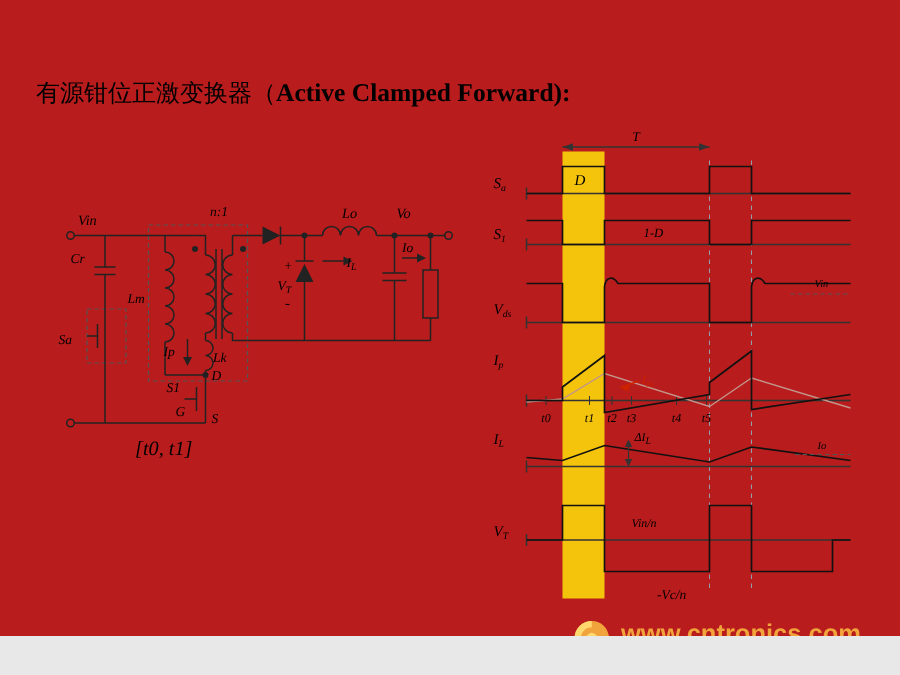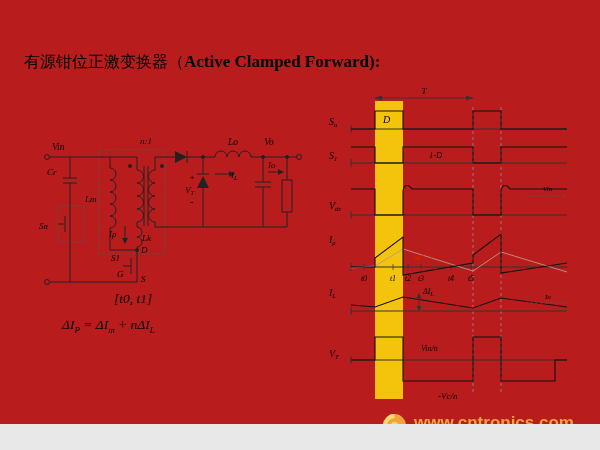--- a/index.html
+++ b/index.html
@@ -4,21 +4,21 @@
 <style>
   html,body{margin:0;padding:0;background:#e8e8e8}
   .slide{position:relative;width:600px;height:424px;background:#b91c1c;overflow:hidden;
          font-family:"Liberation Serif",serif;color:#000}
   .title{position:absolute;left:24px;top:52px;font-size:17px;white-space:nowrap}
   .title .cjk{font-family:"DejaVu Sans","Liberation Serif",serif;font-size:16px}
   .title .en{font-weight:bold;font-family:"Liberation Serif",serif}
   svg.circuit{position:absolute;left:25px;top:130px;width:290px;height:170px}
   svg.wave{position:absolute;left:325px;top:85px;width:250px;height:330px}
   .equations{position:absolute;left:62px;top:292px;font-style:italic;font-size:13.5px;line-height:1.0}
-  .equations .interval{margin-left:52px;margin-bottom:12px}
+  .equations .interval{margin-left:28px;margin-bottom:12px}
   .equations .eq{margin-bottom:11px;white-space:nowrap}
   .equations sub{font-size:9px}
   .watermark{position:absolute;left:382px;top:413px;display:flex;align-items:flex-start;gap:7px;
              color:#f2a43c;font-family:"Liberation Sans",sans-serif;font-weight:bold;font-size:17px}
   .wm-logo{width:25px;height:25px;flex:0 0 auto}
   
   .ctext{font-family:"Liberation Serif",serif;font-style:italic;fill:#000}
   .sub{font-size:6.5px}
   .wire{stroke:#222;stroke-width:1;fill:none}
   .dash{stroke:#555;stroke-width:0.8;fill:none;stroke-dasharray:3 2}
@@ -138,21 +138,20 @@
       <text class="ctext" font-size="9" x="243" y="38">Io</text>
       <text class="ctext" font-size="9" x="206" y="48"><tspan>I</tspan><tspan class="sub" dy="2">L</tspan></text>
       <text class="ctext" font-size="9" x="164" y="50">+</text>
       <text class="ctext" font-size="9" x="160" y="63"><tspan>V</tspan><tspan class="sub" dy="2">T</tspan></text>
       <text class="ctext" font-size="10" x="165" y="75">-</text>
     </g>
   </svg>
 
   <div class="equations">
     <div class="interval">[t0, t1]</div>
-    <div class="eq"><span>ΔI</span><sub>P</sub><span> = ΔI</span><sub>m</sub><span> + nΔI</span><sub>L</sub></div>
   </div>
 
   <svg class="wave" viewBox="0 0 250 330">
 
     <rect x="50" y="16" width="28" height="298" fill="#f4c40c"></rect>
 
     <g stroke="#8fa0ac" stroke-width="0.7" stroke-dasharray="3 3">
       <line x1="148" y1="22" x2="148" y2="310"></line>
       <line x1="176" y1="22" x2="176" y2="310"></line>
     </g>

